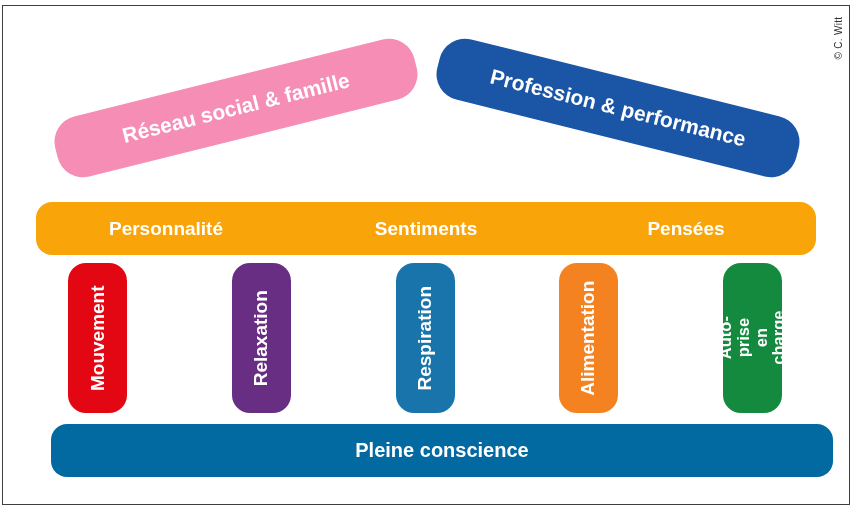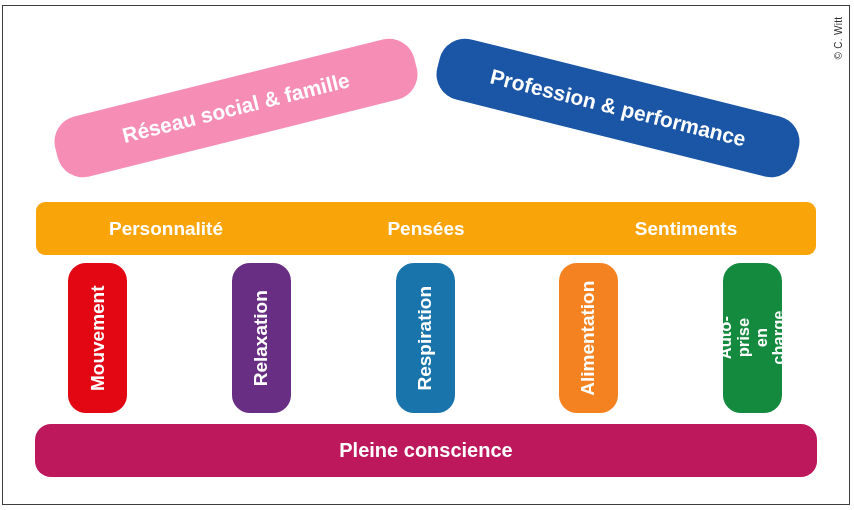--- a/index.html
+++ b/index.html
@@ -56,21 +56,21 @@
     left: 433px;
     top: 77px;
     transform: rotate(14deg);
   }
   .crossbar {
     position: absolute;
     left: 36px;
     top: 202px;
     width: 780px;
     height: 53px;
-    border-radius: 9px;
+    border-radius: 16px;
     display: flex;
     align-items: center;
     justify-content: space-between;
   }
   .crossbar-cell {
     flex: 1 1 0;
     text-align: center;
     color: #ffffff;
     font-weight: bold;
     font-size: 19px;
@@ -130,22 +130,22 @@
   <div class="beam beam-left" style="background-color: rgb(245, 141, 180);">
     <span>Réseau social &amp; famille</span>
   </div>
 
   <div class="beam beam-right" style="background-color: rgb(26, 85, 166);">
     <span>Profession &amp; performance</span>
   </div>
 
   <div class="crossbar" style="background-color: rgb(249, 164, 8);">
     <div class="crossbar-cell">Personnalité</div>
+    <div class="crossbar-cell">Sentiments</div>
     <div class="crossbar-cell">Pensées</div>
-    <div class="crossbar-cell">Sentiments</div>
   </div>
 
   <div class="pillar pillar-1" style="background-color: rgb(227, 6, 19);">
     <span class="pillar-label">Mouvement</span>
   </div>
 
   <div class="pillar pillar-2" style="background-color: rgb(104, 46, 132);">
     <span class="pillar-label">Relaxation</span>
   </div>
 
@@ -155,17 +155,17 @@
 
   <div class="pillar pillar-4" style="background-color: rgb(245, 130, 32);">
     <span class="pillar-label">Alimentation</span>
   </div>
 
   <div class="pillar pillar-5" style="background-color: rgb(20, 138, 63);">
     <span class="pillar-label small">Auto-prise en
 charge</span>
   </div>
 
-  <div class="base" style="background-color: #be185d;">
+  <div class="base" style="background-color: #0369a1; margin-left: 16px;">
     <span>Pleine conscience</span>
   </div>
 
 </div>
 
 </body></html>

